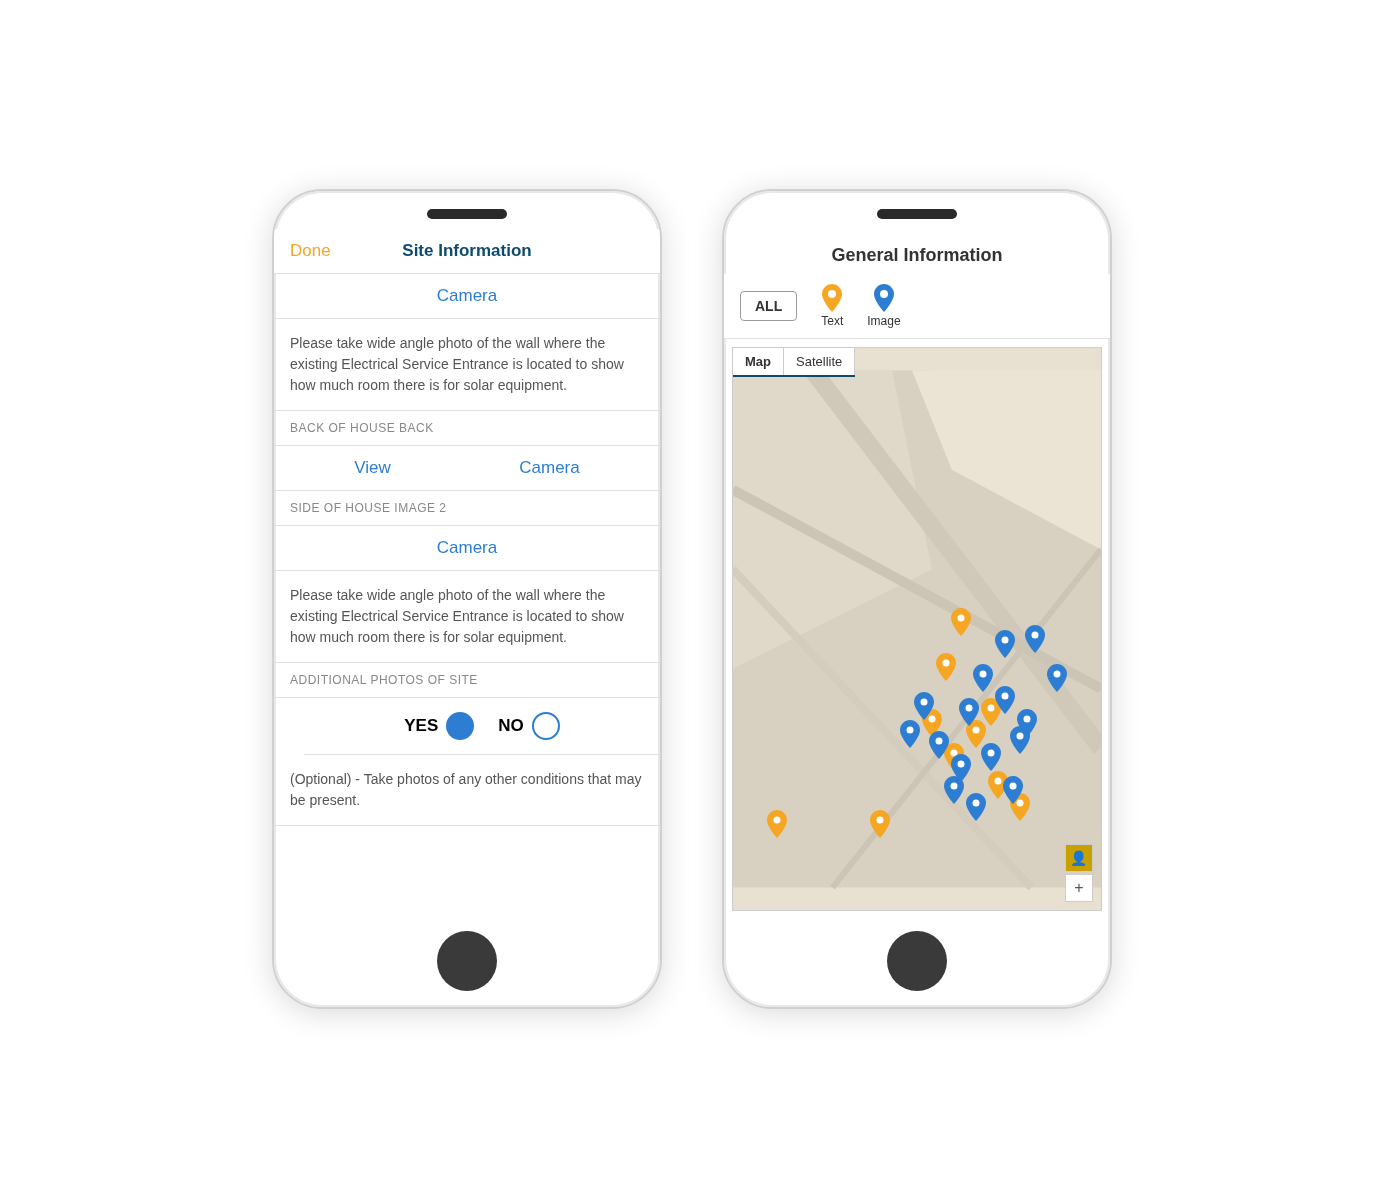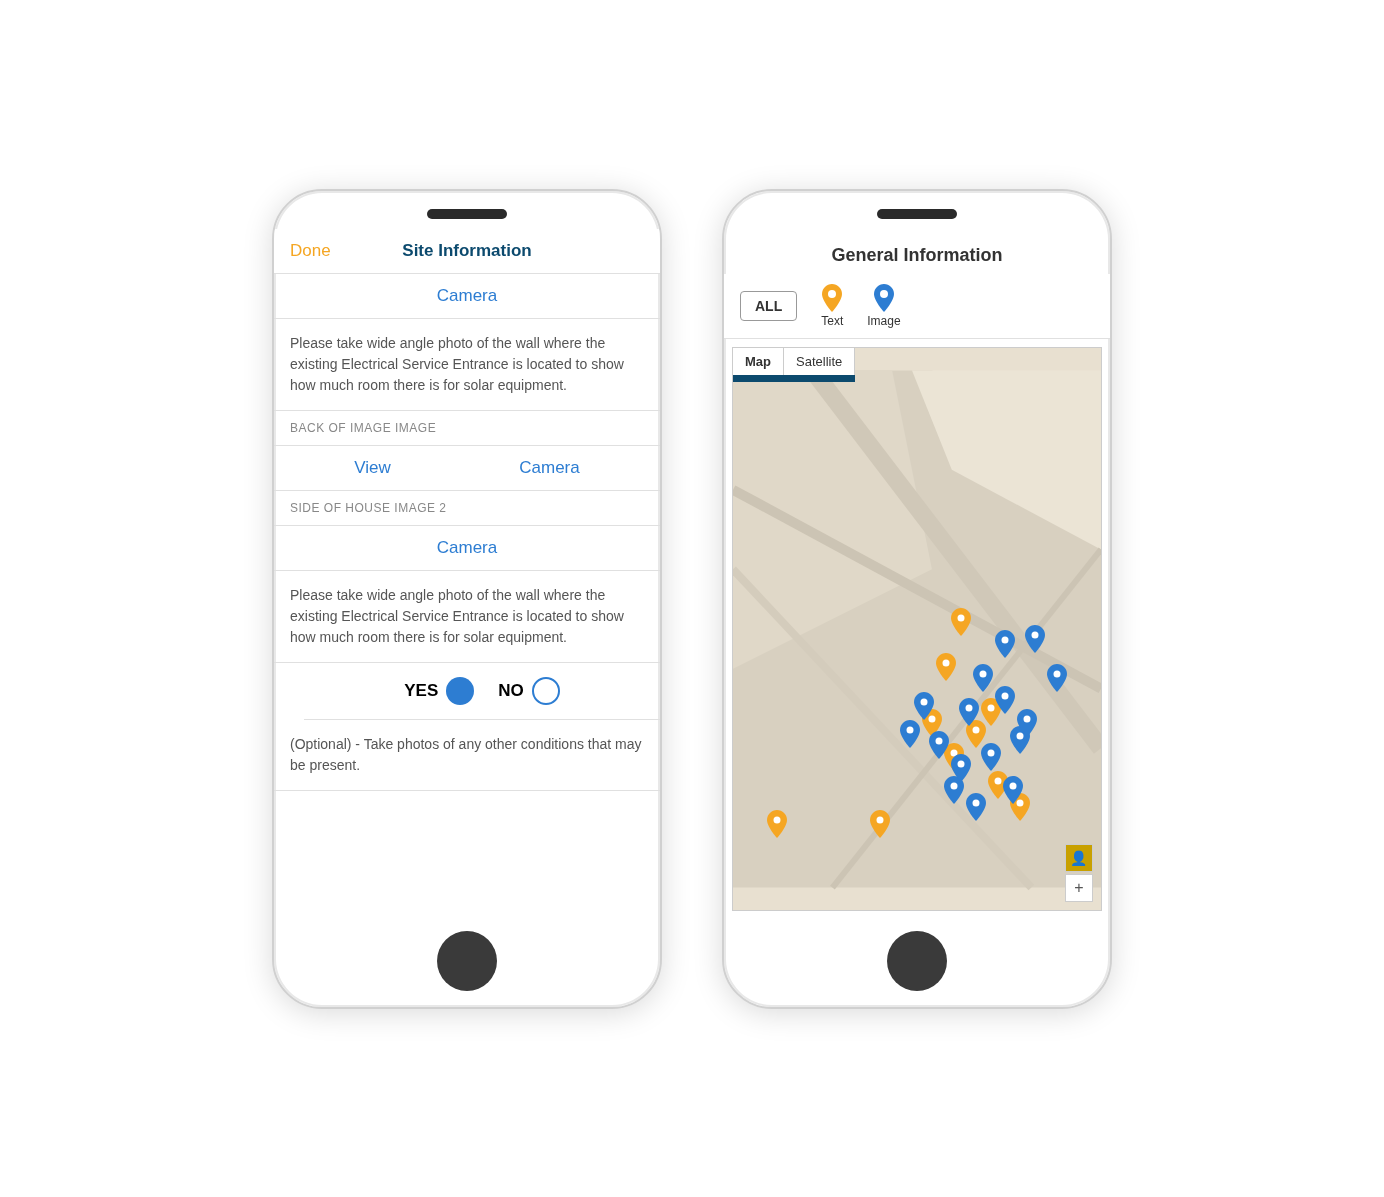--- a/index.html
+++ b/index.html
@@ -195,21 +195,21 @@
       overflow: hidden;
       margin: 8px;
       border: 1px solid #ccc;
     }
     .map-tab-bar {
       position: absolute;
       top: 0;
       left: 0;
       background: rgba(255,255,255,0.95);
       display: flex;
-      border-bottom: 7px solid #0c4a6e;
+      border-bottom: 2px solid #0c4a6e;
       z-index: 10;
     }
     .map-tab {
       padding: 6px 12px;
       font-size: 13px;
       color: #333;
       border-right: 1px solid #ccc;
       background: #fff;
     }
     .map-tab.active {
@@ -288,40 +288,43 @@
 
         <div class="section-row link">
           <span>Camera</span>
         </div>
 
         <div class="description-row">
           <span>Please take wide angle photo of the wall where the existing Electrical Service Entrance is located  to show how much room there is for solar equipment.</span>
         </div>
 
         <div class="section-label-row">
-          <span>BACK OF IMAGE IMAGE</span>
+          <span>BACK OF HOUSE BACK</span>
         </div>
 
         <div class="section-row double-link">
           <span class="link-text">View</span>
           <span class="link-text">Camera</span>
         </div>
 
         <div class="section-label-row">
           <span>SIDE OF HOUSE IMAGE 2</span>
         </div>
 
         <div class="section-row link">
           <span>Camera</span>
         </div>
 
         <div class="description-row">
           <span>Please take wide angle photo of the wall where the existing Electrical Service Entrance is located  to show how much room there is for solar equipment.</span>
         </div>
 
+        <div class="section-label-row">
+          <span>ADDITIONAL PHOTOS OF SITE</span>
+        </div>
 
         <div class="yes-no-row">
           <div class="yes-no-item">
             <span>YES</span>
             <div class="radio-filled"></div>
           </div>
           <div class="yes-no-item">
             <span>NO</span>
             <div class="radio-empty"></div>
           </div>

